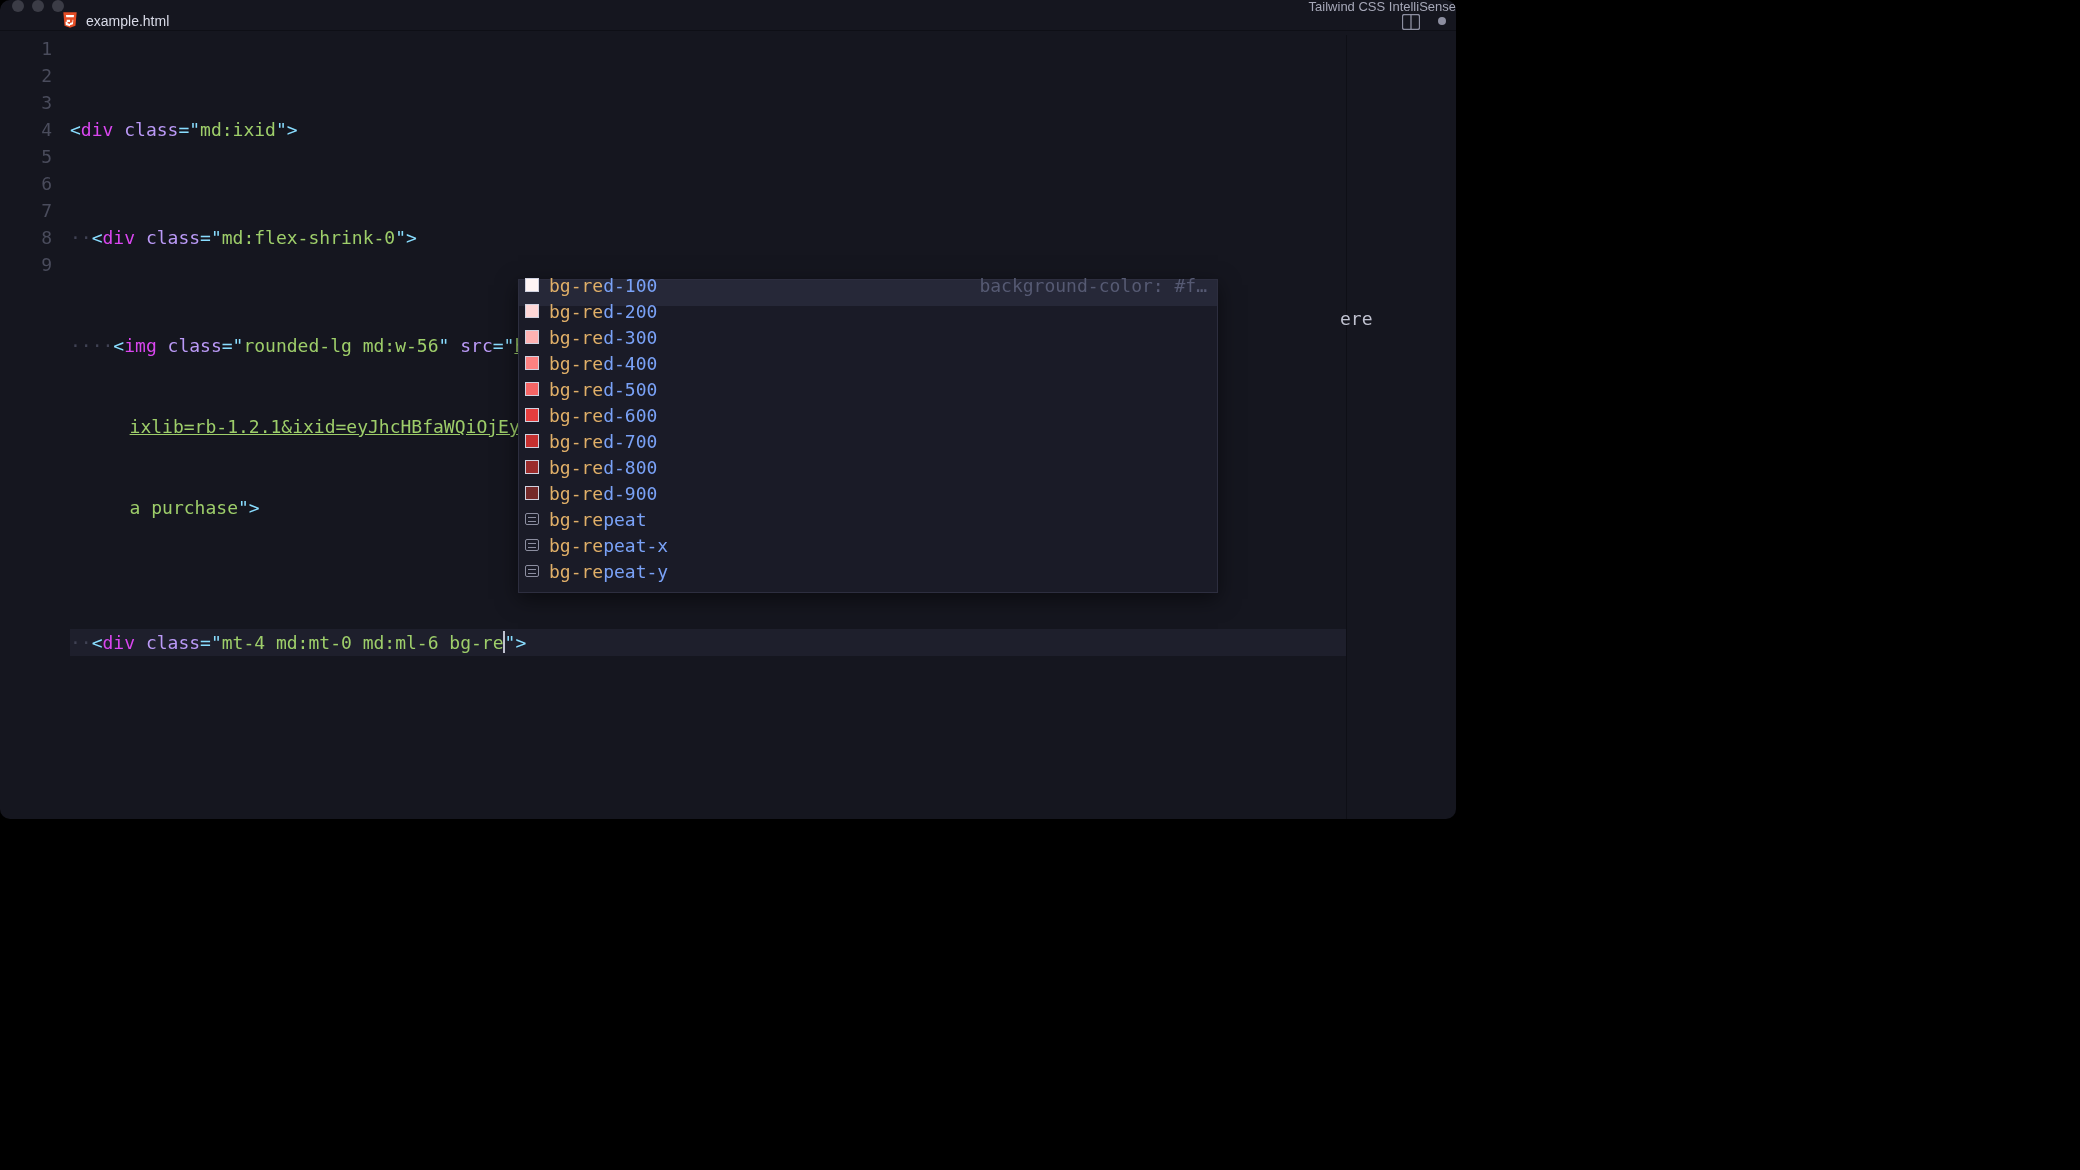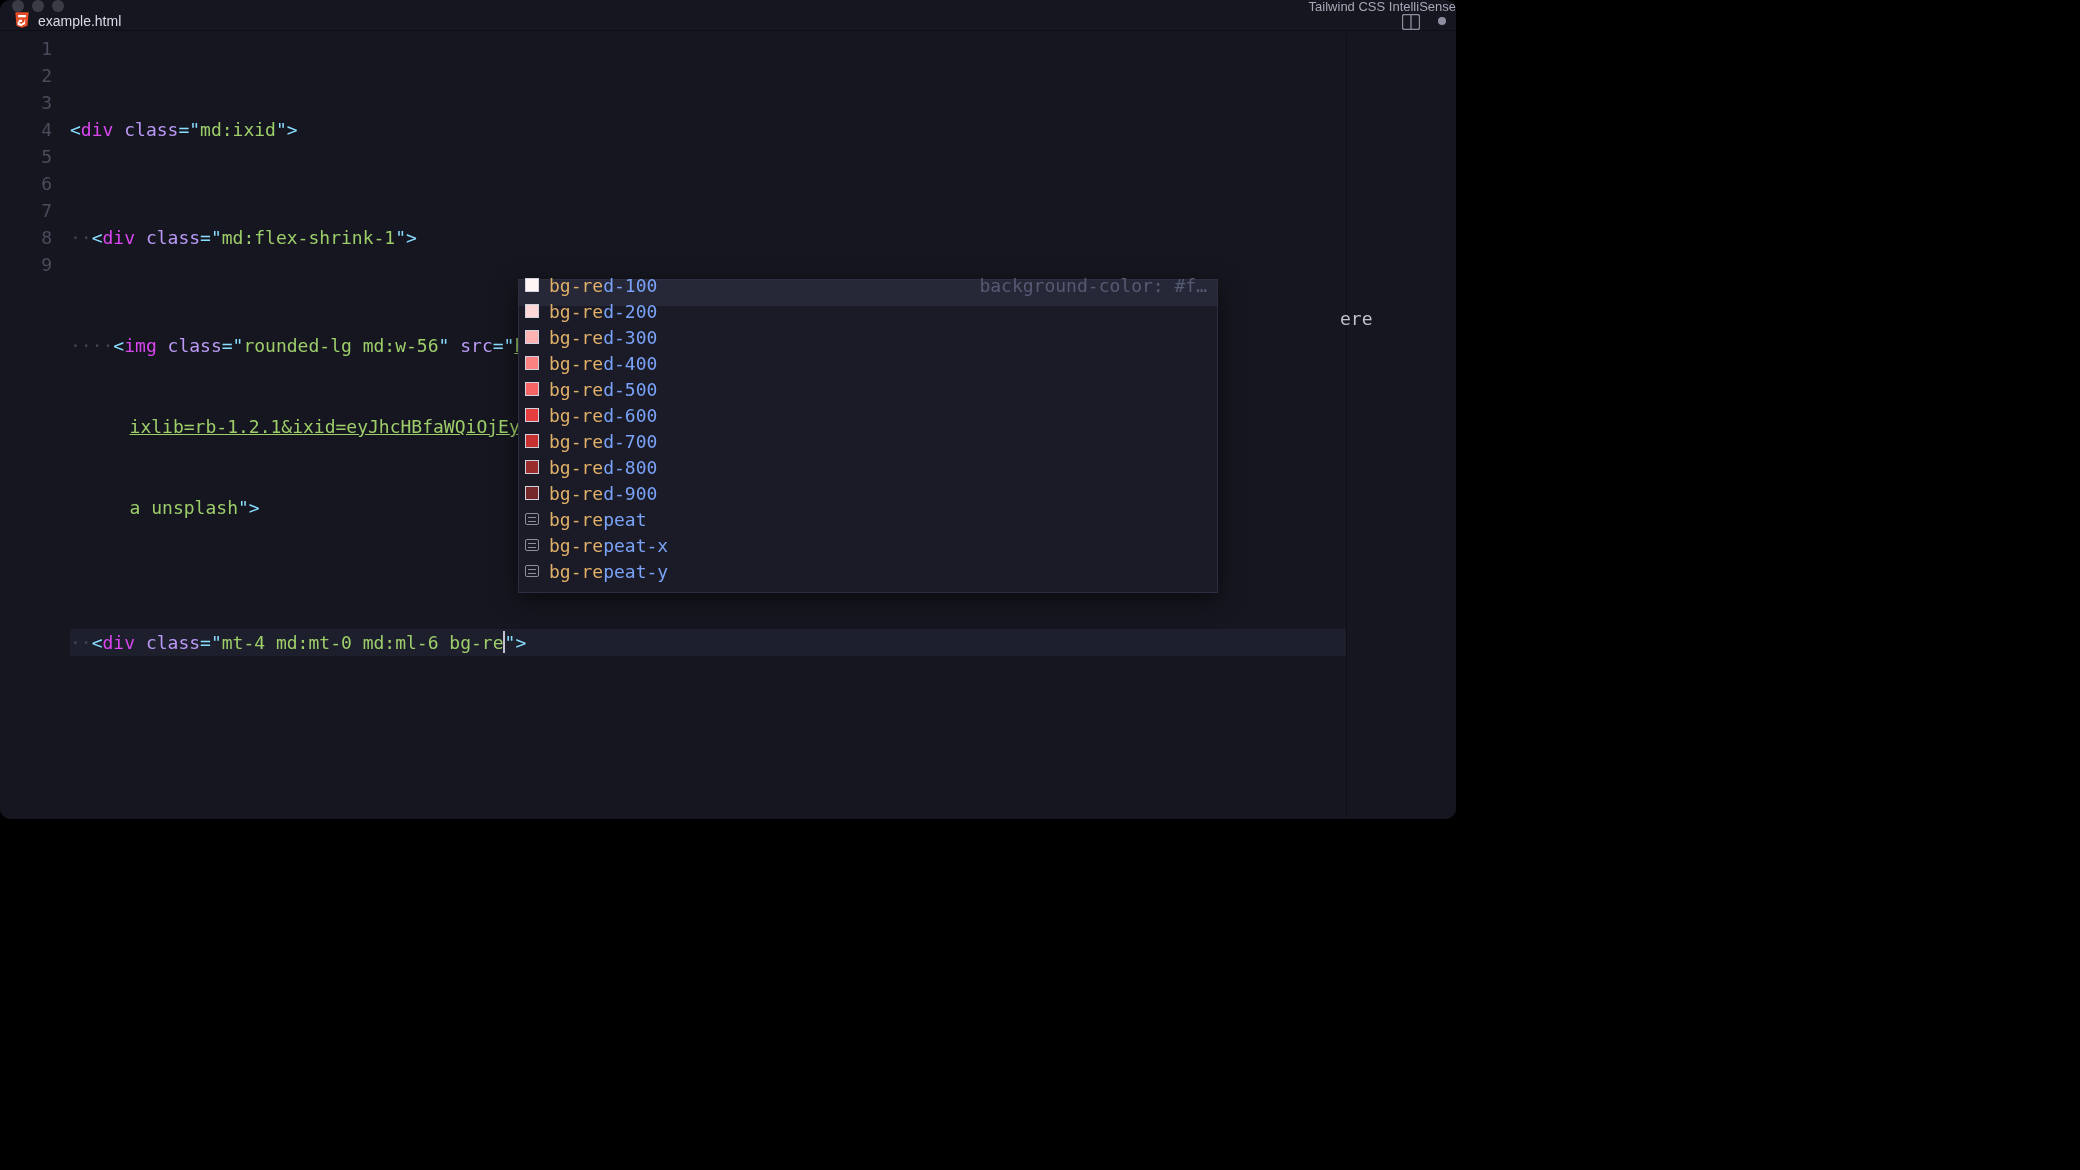--- a/index.html
+++ b/index.html
@@ -49,20 +49,21 @@
 }
 .tab {
   display: flex;
   align-items: center;
   gap: 8px;
   padding: 0 14px;
   height: 100%;
   color: #d9dbe8;
   font-family: -apple-system, BlinkMacSystemFont, "Segoe UI", sans-serif;
   font-size: 14px;
+  margin-left: 48px;
 }
 .html5 {
   width: 16px; height: 18px; display: inline-block;
 }
 .tabbar-right {
   margin-left: auto;
   display: flex;
   align-items: center;
   gap: 18px;
   color: #8c8ea0;
@@ -227,25 +228,25 @@
       <div></div>
       <div>8</div>
       <div></div>
       <div>9</div>
     </div>
 
     <div class="code">
       
       <div class="line"><span class="punct">&lt;</span><span class="tag">div</span><span> </span><span class="attr">class</span><span class="punct">=</span><span class="punct">"</span><span class="str">md:ixid</span><span class="punct">"</span><span class="punct">&gt;</span></div>
       
-      <div class="line"><span class="ws">··</span><span class="punct">&lt;</span><span class="tag">div</span><span> </span><span class="attr">class</span><span class="punct">=</span><span class="punct">"</span><span class="str">md:flex-shrink-1</span><span class="punct">"</span><span class="punct">&gt;</span></div>
+      <div class="line"><span class="ws">··</span><span class="punct">&lt;</span><span class="tag">div</span><span> </span><span class="attr">class</span><span class="punct">=</span><span class="punct">"</span><span class="str">md:flex-shrink-0</span><span class="punct">"</span><span class="punct">&gt;</span></div>
       
       <div class="line"><span class="ws">····</span><span class="punct">&lt;</span><span class="tag">img</span><span> </span><span class="attr">class</span><span class="punct">=</span><span class="punct">"</span><span class="str">rounded-lg md:w-56</span><span class="punct">"</span><span> </span><span class="attr">src</span><span class="punct">=</span><span class="punct">"</span><span class="url">https://images.unsplash.com/photo-1556740738-b6a63e27c4df?</span></div>
       <div class="line continuation"><span class="url">ixlib=rb-1.2.1&amp;ixid=eyJhcHBfaWQiOjEyMDd9&amp;auto=format&amp;fit=crop&amp;w=448&amp;q=80</span><span class="punct">"</span><span> </span><span class="attr">alt</span><span class="punct">=</span><span class="punct">"</span><span class="str">Woman paying for</span></div>
-      <div class="line continuation"><span class="str">a unsplash</span><span class="punct">"</span><span class="punct">&gt;</span></div>
+      <div class="line continuation"><span class="str">a purchase</span><span class="punct">"</span><span class="punct">&gt;</span></div>
       
       
       <div class="line curline"><span class="ws">··</span><span class="punct">&lt;</span><span class="tag">div</span><span> </span><span class="attr">class</span><span class="punct">=</span><span class="punct">"</span><span class="str">mt-4 md:mt-0 md:ml-6 bg-re</span><span class="cursor"></span><span class="punct">"</span><span class="punct">&gt;</span></div>
       
       <div class="line"></div>
       
       
       
       
       

